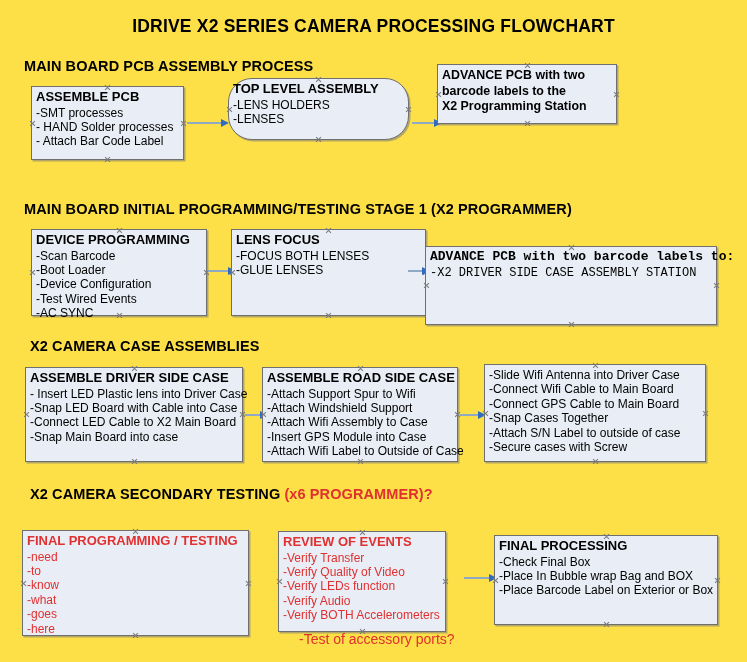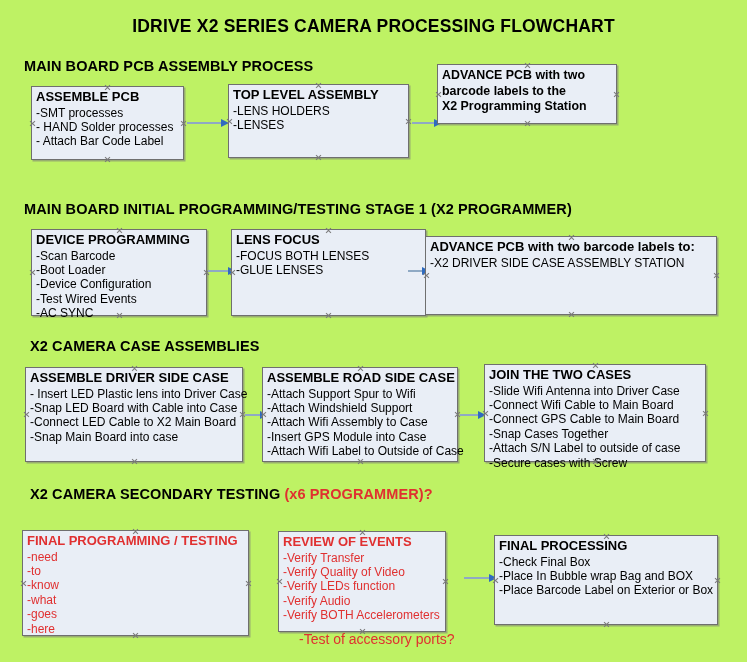--- a/index.html
+++ b/index.html
@@ -10,21 +10,21 @@
   }
   body {
     font-family: "Liberation Sans", sans-serif;
     color: #000000;
   }
   #canvas {
     position: relative;
     width: 747px;
     height: 662px;
     overflow: hidden;
-    background: #bef264;
+    background: #fde047;
   }
 
   
   .doc-title {
     position: absolute;
     left: 0;
     top: 16px;
     width: 747px;
     text-align: center;
     font-size: 17.5px;
@@ -156,21 +156,21 @@
     <span class="handle" style="left:50%; top:100%;"></span>
     <span class="handle" style="left:0; top:50%;"></span>
     <span class="handle" style="left:100%; top:50%;"></span>
   </div>
 
   <div class="arrow" style="left:187px; top:118px; width:44px;">
     <span class="shaft" style="width:36px;"></span>
     <span class="head" style="left:34px;"></span>
   </div>
 
-  <div class="node" id="n-1-1" style="left:228px; top:84px; width:181px; height:74px;">
+  <div class="node" id="n-1-1" style="left:228px; top:78px; width:181px; height:62px;border-radius:24px;">
     <div class="body">
       <div class="title">TOP LEVEL ASSEMBLY</div>
       <div class="line">-LENS HOLDERS</div>
       <div class="line">-LENSES</div>
     </div>
     <span class="handle" style="left:50%; top:0;"></span>
     <span class="handle" style="left:50%; top:100%;"></span>
     <span class="handle" style="left:0; top:50%;"></span>
     <span class="handle" style="left:100%; top:50%;"></span>
   </div>
@@ -226,21 +226,21 @@
     <span class="handle" style="left:50%; top:100%;"></span>
     <span class="handle" style="left:0; top:50%;"></span>
     <span class="handle" style="left:100%; top:50%;"></span>
   </div>
 
   <div class="arrow" style="left:408px; top:266px; width:30px;">
     <span class="shaft" style="width:16px;"></span>
     <span class="head" style="left:14px;"></span>
   </div>
 
-  <div class="node" id="n-2-2" style="left:425px; top:236px; width:292px; height:79px;">
+  <div class="node" id="n-2-2" style="left:425px; top:246px; width:292px; height:79px;font-family:Liberation Mono, monospace;">
     <div class="body">
       <div class="title">ADVANCE PCB with two barcode labels to:</div>
       <div class="line">-X2 DRIVER  SIDE  CASE  ASSEMBLY STATION</div>
     </div>
     <span class="handle" style="left:50%; top:0;"></span>
     <span class="handle" style="left:50%; top:100%;"></span>
     <span class="handle" style="left:0; top:50%;"></span>
     <span class="handle" style="left:100%; top:50%;"></span>
   </div>
 
@@ -282,21 +282,20 @@
     <span class="handle" style="left:100%; top:50%;"></span>
   </div>
 
   <div class="arrow" style="left:460px; top:410px; width:30px;">
     <span class="shaft" style="width:20px;"></span>
     <span class="head" style="left:18px;"></span>
   </div>
 
   <div class="node" id="n-3-2" style="left:484px; top:364px; width:222px; height:98px;">
     <div class="body">
-      <div class="title">JOIN THE TWO CASES</div>
       <div class="line">-Slide Wifi Antenna into Driver Case</div>
       <div class="line">-Connect Wifi Cable to Main Board</div>
       <div class="line">-Connect GPS Cable to Main Board</div>
       <div class="line">-Snap Cases Together</div>
       <div class="line">-Attach S/N Label to outside of case</div>
       <div class="line">-Secure cases with Screw</div>
     </div>
     <span class="handle" style="left:50%; top:0;"></span>
     <span class="handle" style="left:50%; top:100%;"></span>
     <span class="handle" style="left:0; top:50%;"></span>

